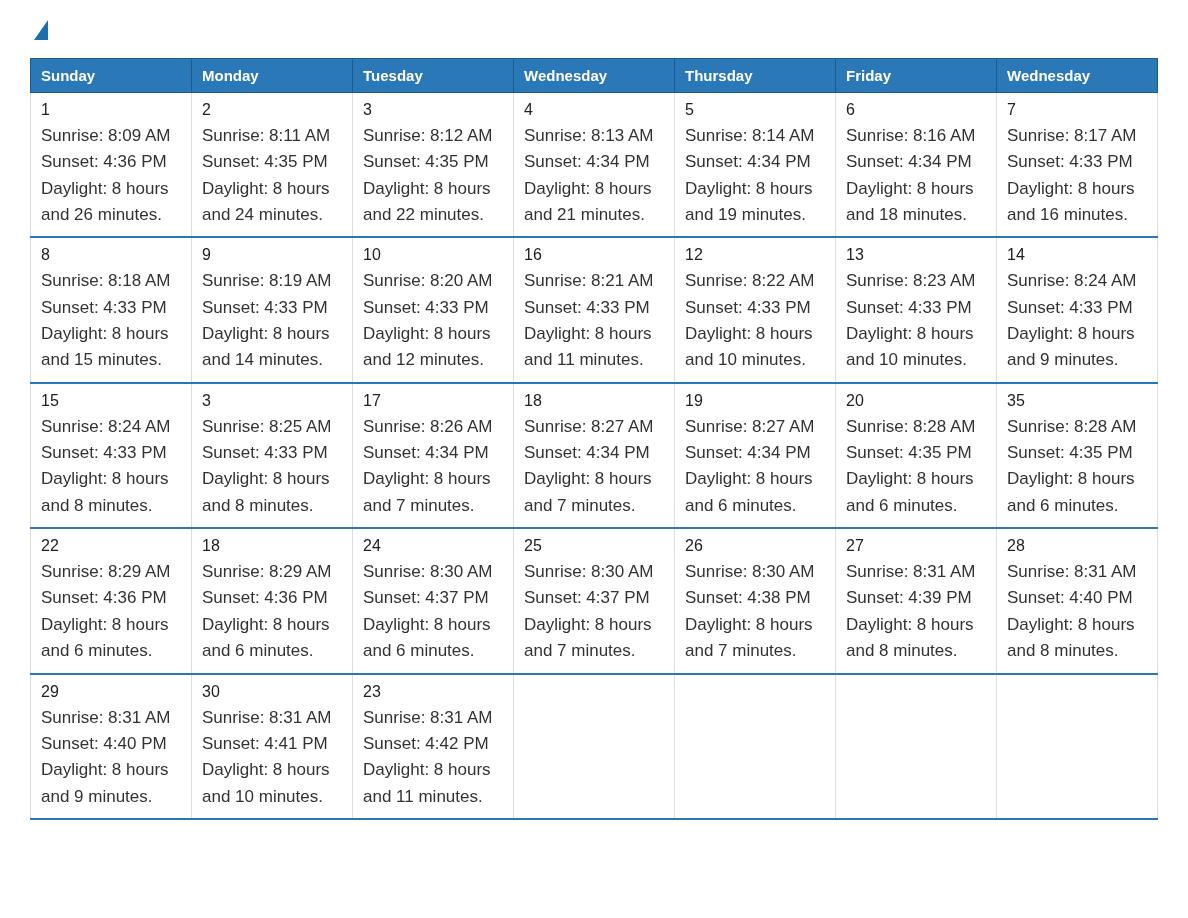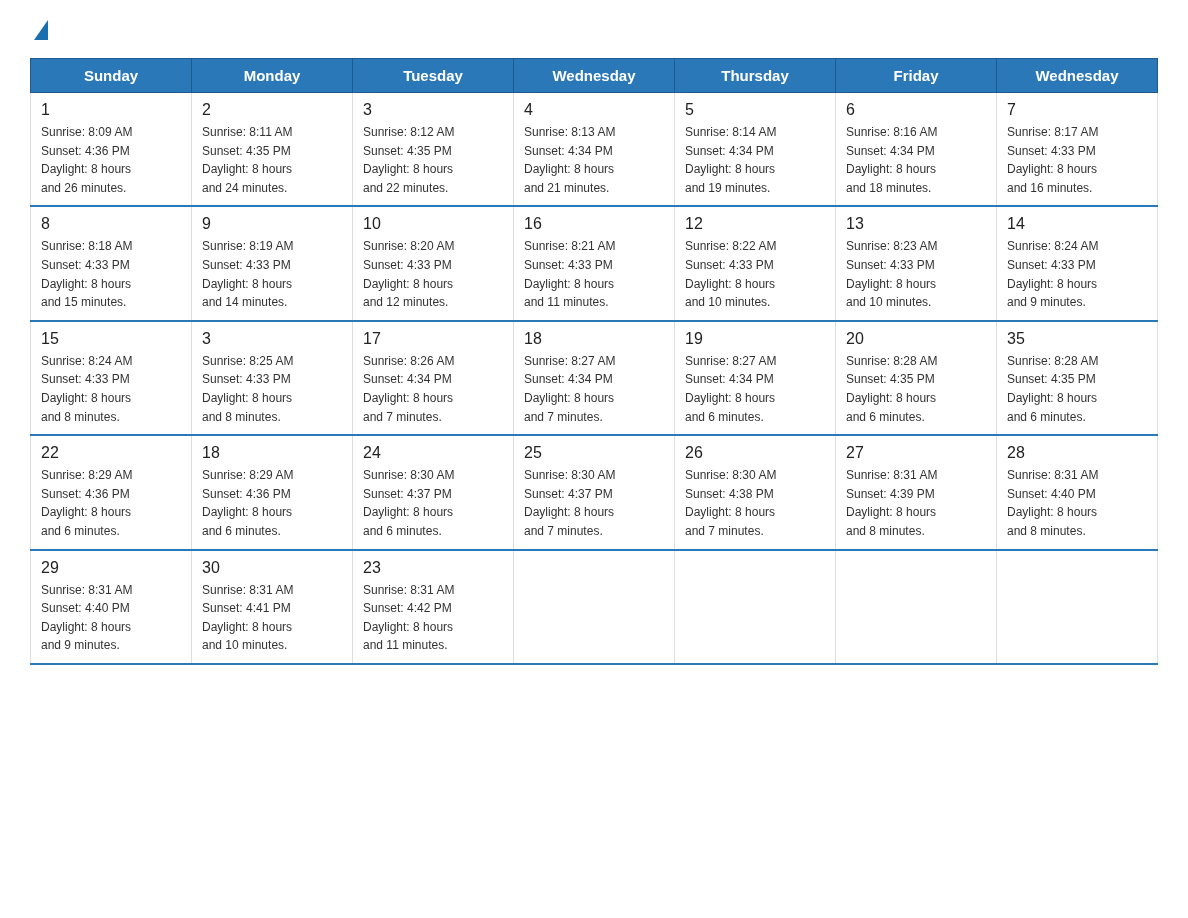--- a/index.html
+++ b/index.html
@@ -66,21 +66,21 @@
       width: 100%;
       border-collapse: collapse;
       margin-top: 8px;
     }
     thead tr th {
       background-color: #2a78b8;
       color: #fff;
       font-size: 15px;
       font-weight: 600;
       padding: 8px 10px;
-      text-align: center;
+      text-align: left;
       border: 1px solid #1e5a8e;
     }
     tbody tr td {
       vertical-align: top;
       padding: 8px 10px;
       font-size: 13px;
       color: #333;
       border-right: 1px solid #ddd;
       width: calc(100% / 7);
       min-height: 100px;
@@ -92,21 +92,21 @@
       border-left: 1px solid #ddd;
     }
     .day-number {
       font-size: 16px;
       font-weight: 400;
       color: #222;
       display: block;
       margin-bottom: 4px;
     }
     .day-info {
-      font-size: 12px;
+      font-size: 17px;
       color: #333;
       line-height: 1.55;
     }
     .empty-cell {
       background: #fff;
     }
   </style>
 </head>
 <body>
 

